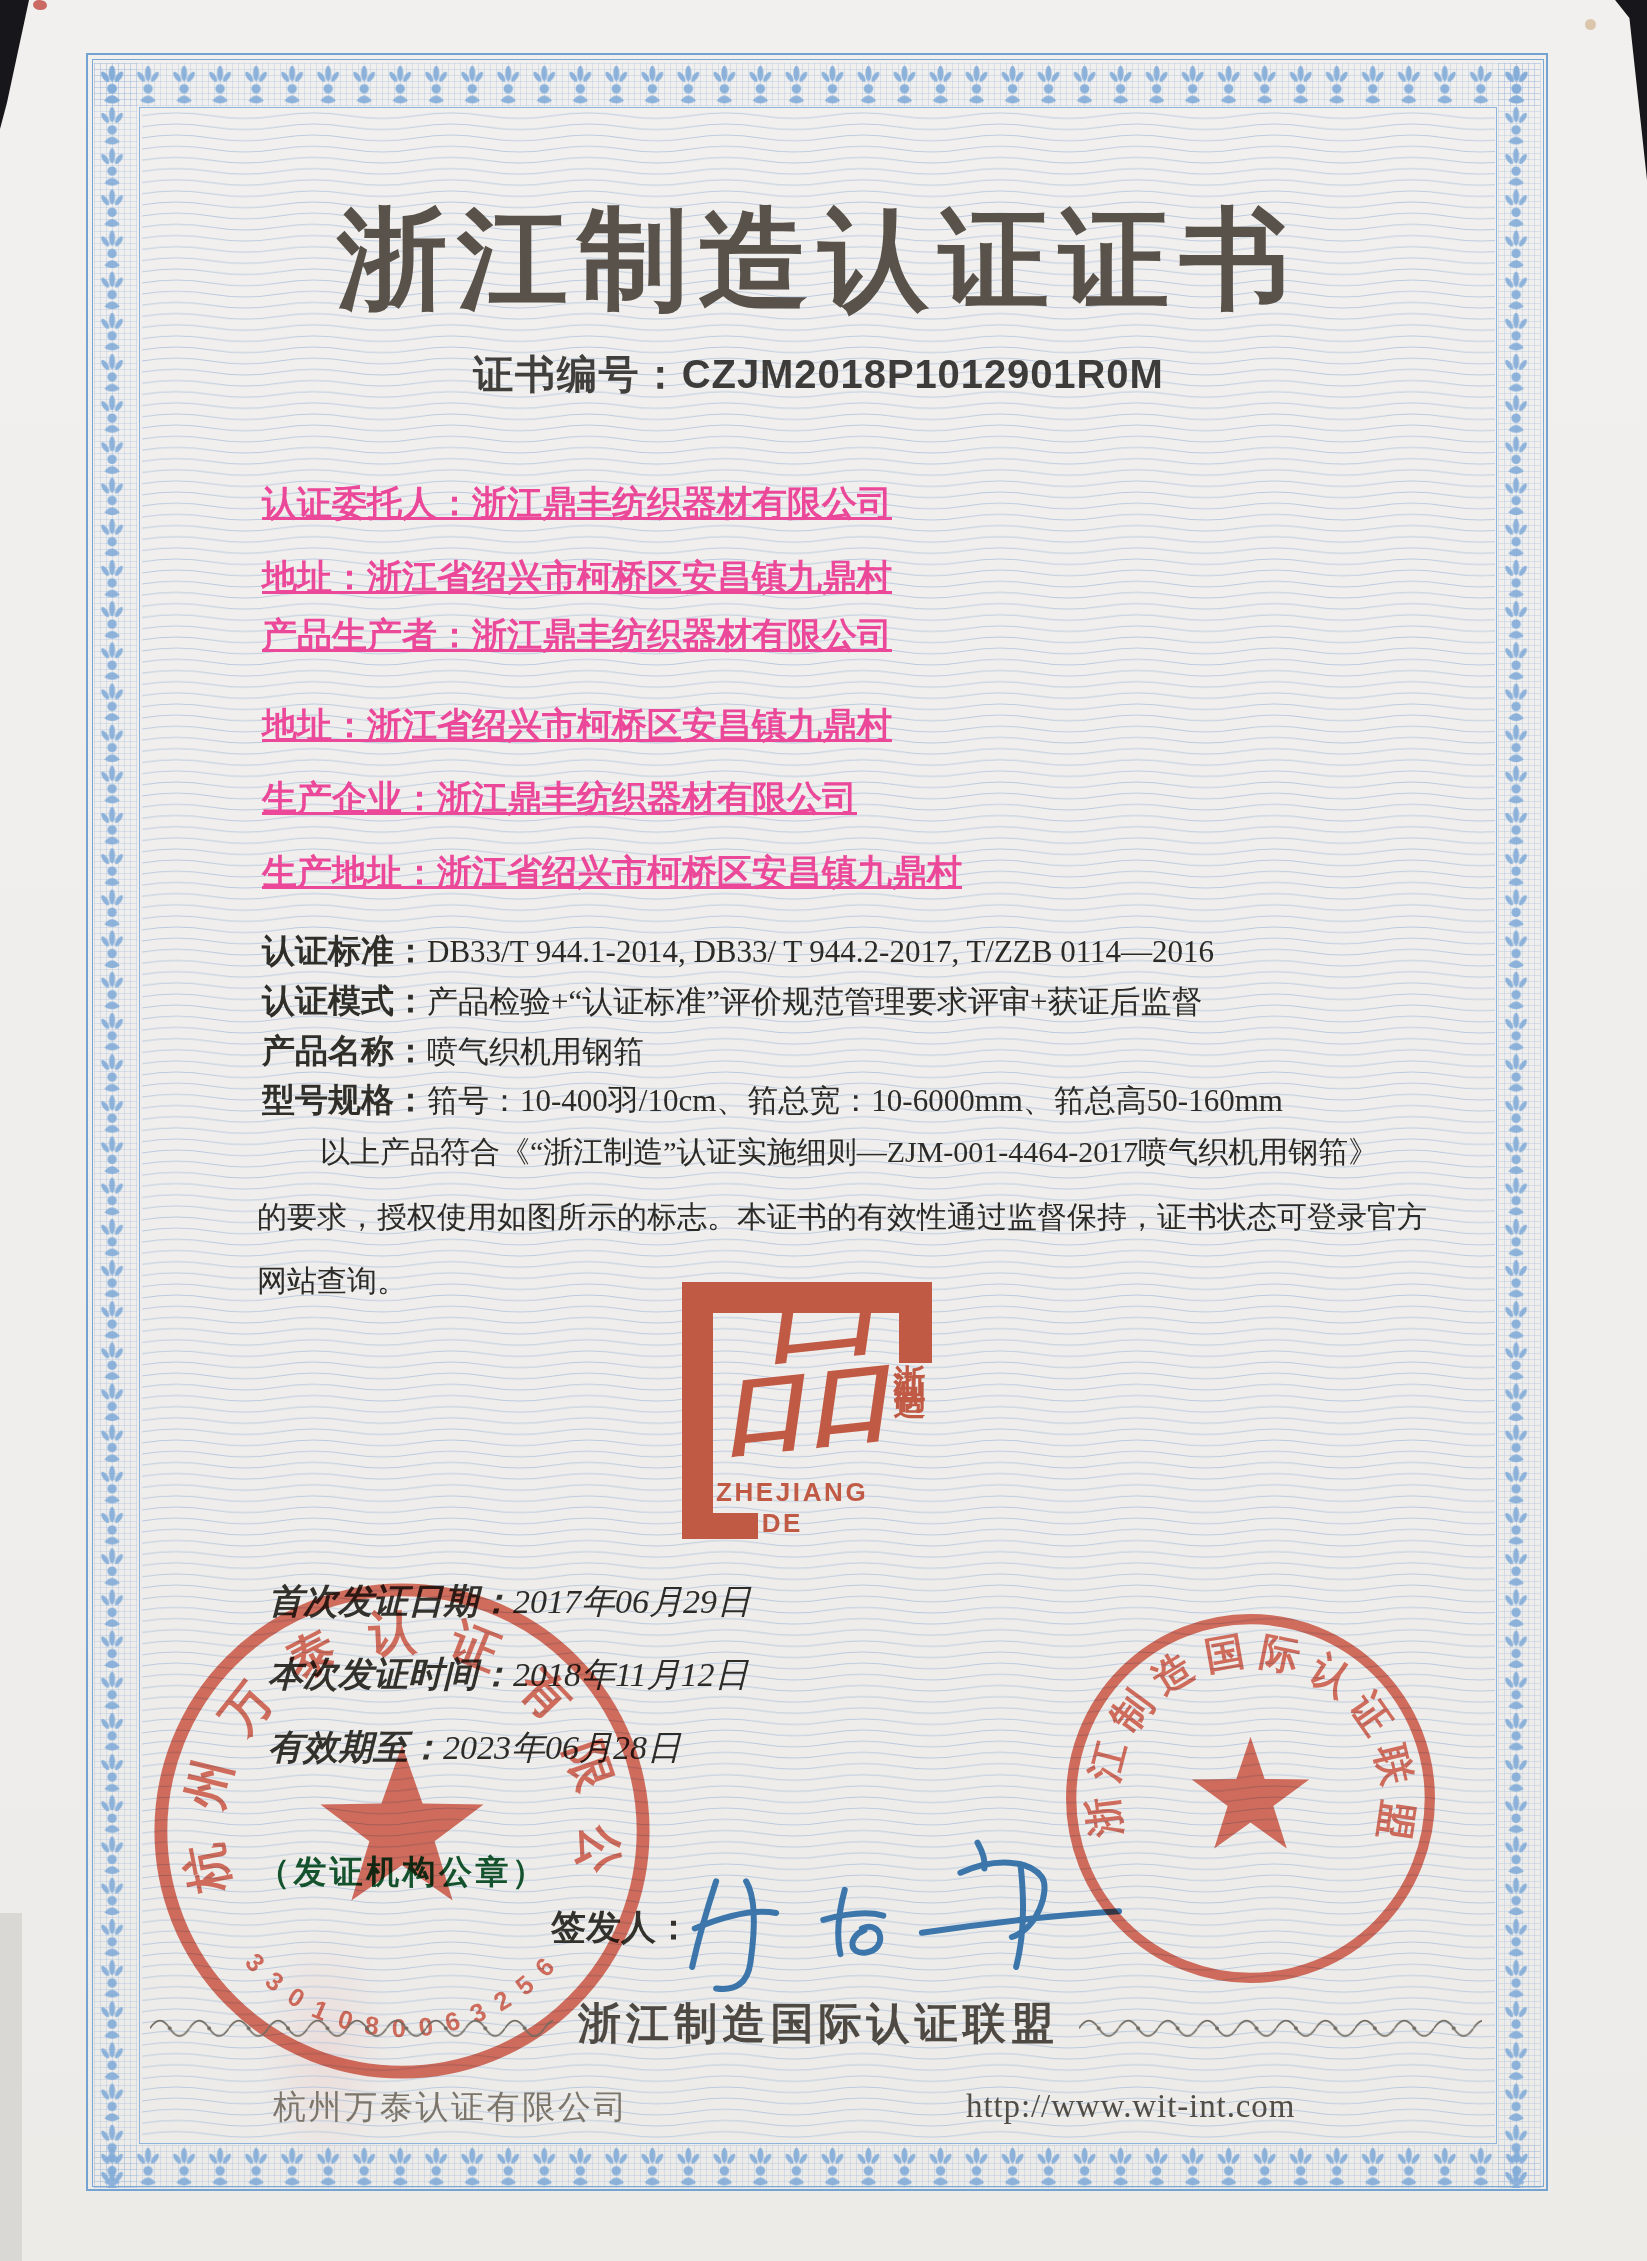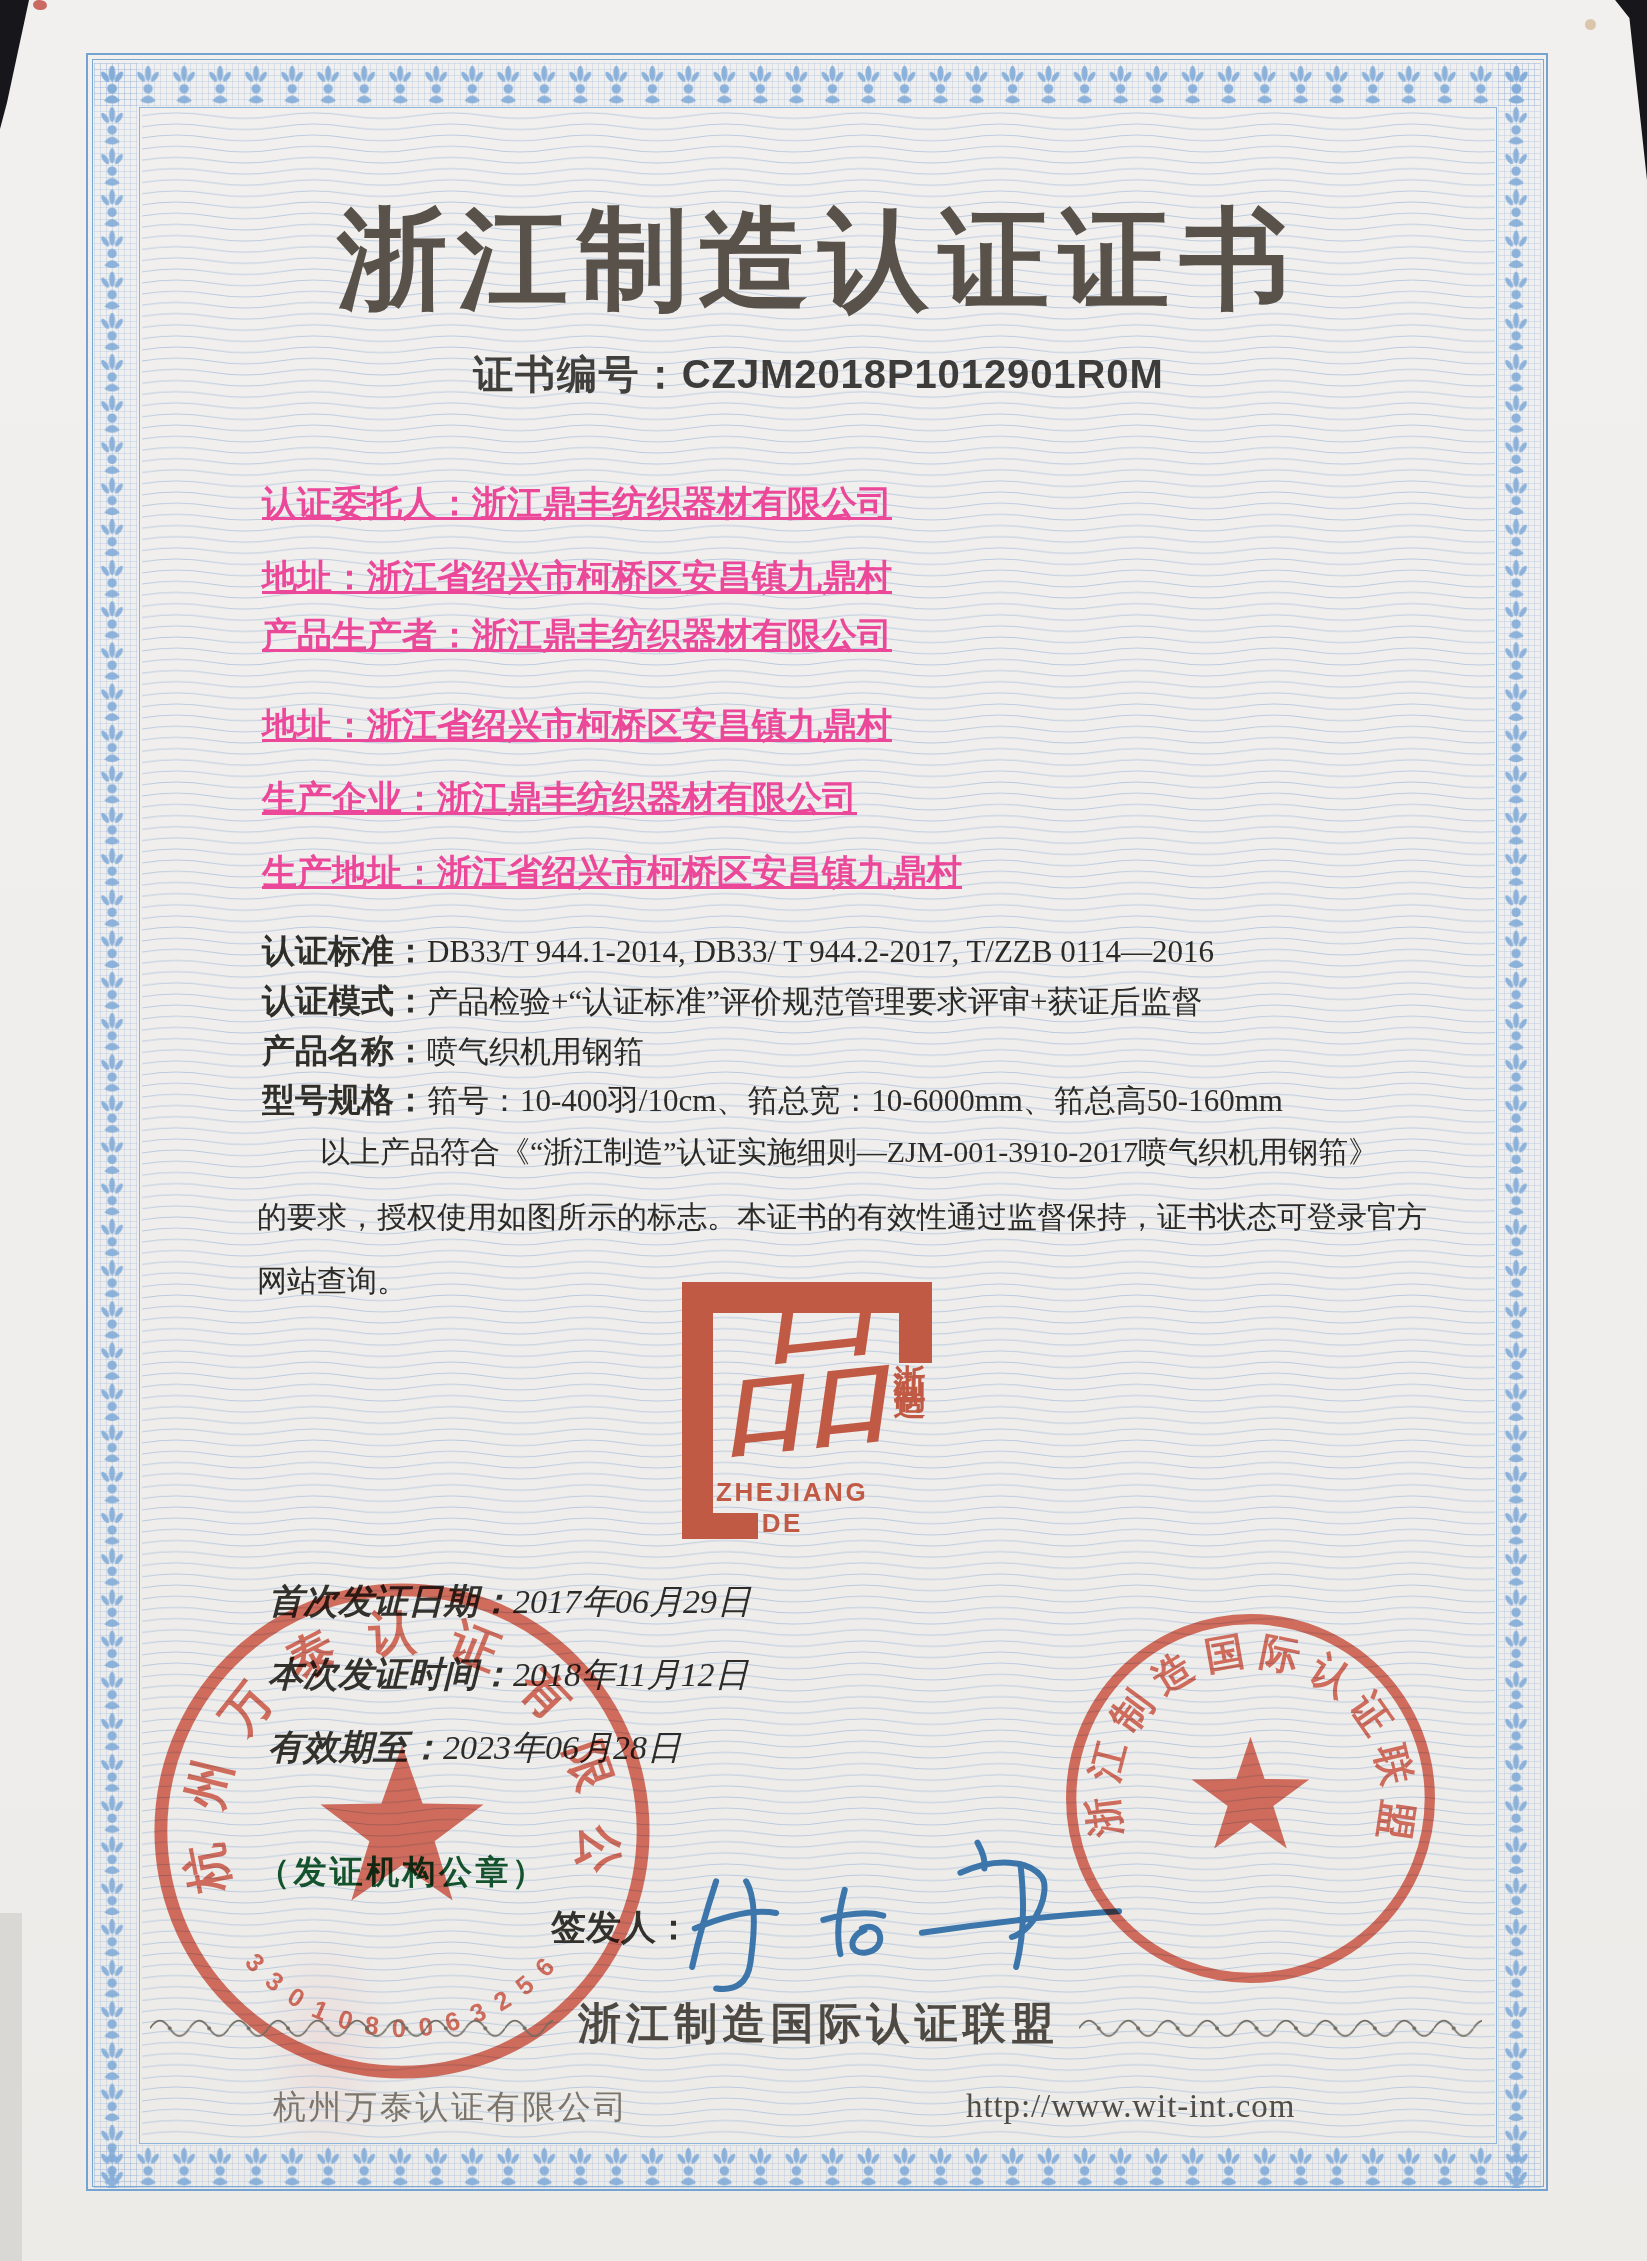--- a/index.html
+++ b/index.html
@@ -168,21 +168,21 @@
 <div class="abs frow" style="top:612px"><span>产品生产者：</span><span>浙江鼎丰纺织器材有限公司</span></div>
 <div class="abs frow" style="top:702px"><span>地址：</span><span>浙江省绍兴市柯桥区安昌镇九鼎村</span></div>
 <div class="abs frow" style="top:775px"><span>生产企业：</span><span>浙江鼎丰纺织器材有限公司</span></div>
 <div class="abs frow" style="top:849px"><span>生产地址：</span><span>浙江省绍兴市柯桥区安昌镇九鼎村</span></div>
 
 <div class="abs srow" style="top:929px"><span class="lab">认证标准：</span><span class="val">DB33/T 944.1-2014, DB33/ T 944.2-2017, T/ZZB 0114—2016</span></div>
 <div class="abs srow" style="top:979px"><span class="lab">认证模式：</span><span class="val">产品检验+“认证标准”评价规范管理要求评审+获证后监督</span></div>
 <div class="abs srow" style="top:1029px"><span class="lab">产品名称：</span><span class="val">喷气织机用钢筘</span></div>
 <div class="abs srow" style="top:1078px"><span class="lab">型号规格：</span><span class="val">筘号：10-400羽/10cm、筘总宽：10-6000mm、筘总高50-160mm</span></div>
 
-<div class="abs stmt indent" style="top:1132px">以上产品符合《“浙江制造”认证实施细则—ZJM-001-3910-2017喷气织机用钢筘》</div>
+<div class="abs stmt indent" style="top:1132px">以上产品符合《“浙江制造”认证实施细则—ZJM-001-4464-2017喷气织机用钢筘》</div>
 <div class="abs stmt" style="top:1197px">的要求，授权使用如图所示的标志。本证书的有效性通过监督保持，证书状态可登录官方</div>
 <div class="abs stmt" style="top:1261px">网站查询。</div>
 
 <div class="abs logo">
   <div class="bar" style="left:0;top:0;width:250px;height:31px"></div>
   <div class="bar" style="right:0;top:31px;width:33px;height:50px"></div>
   <div class="bar" style="left:0;top:0;width:31px;height:257px"></div>
   <div class="bar" style="left:31px;bottom:0;width:45px;height:26px"></div>
   <div class="glyph">品</div>
   <div class="vtext">浙江制造</div>

